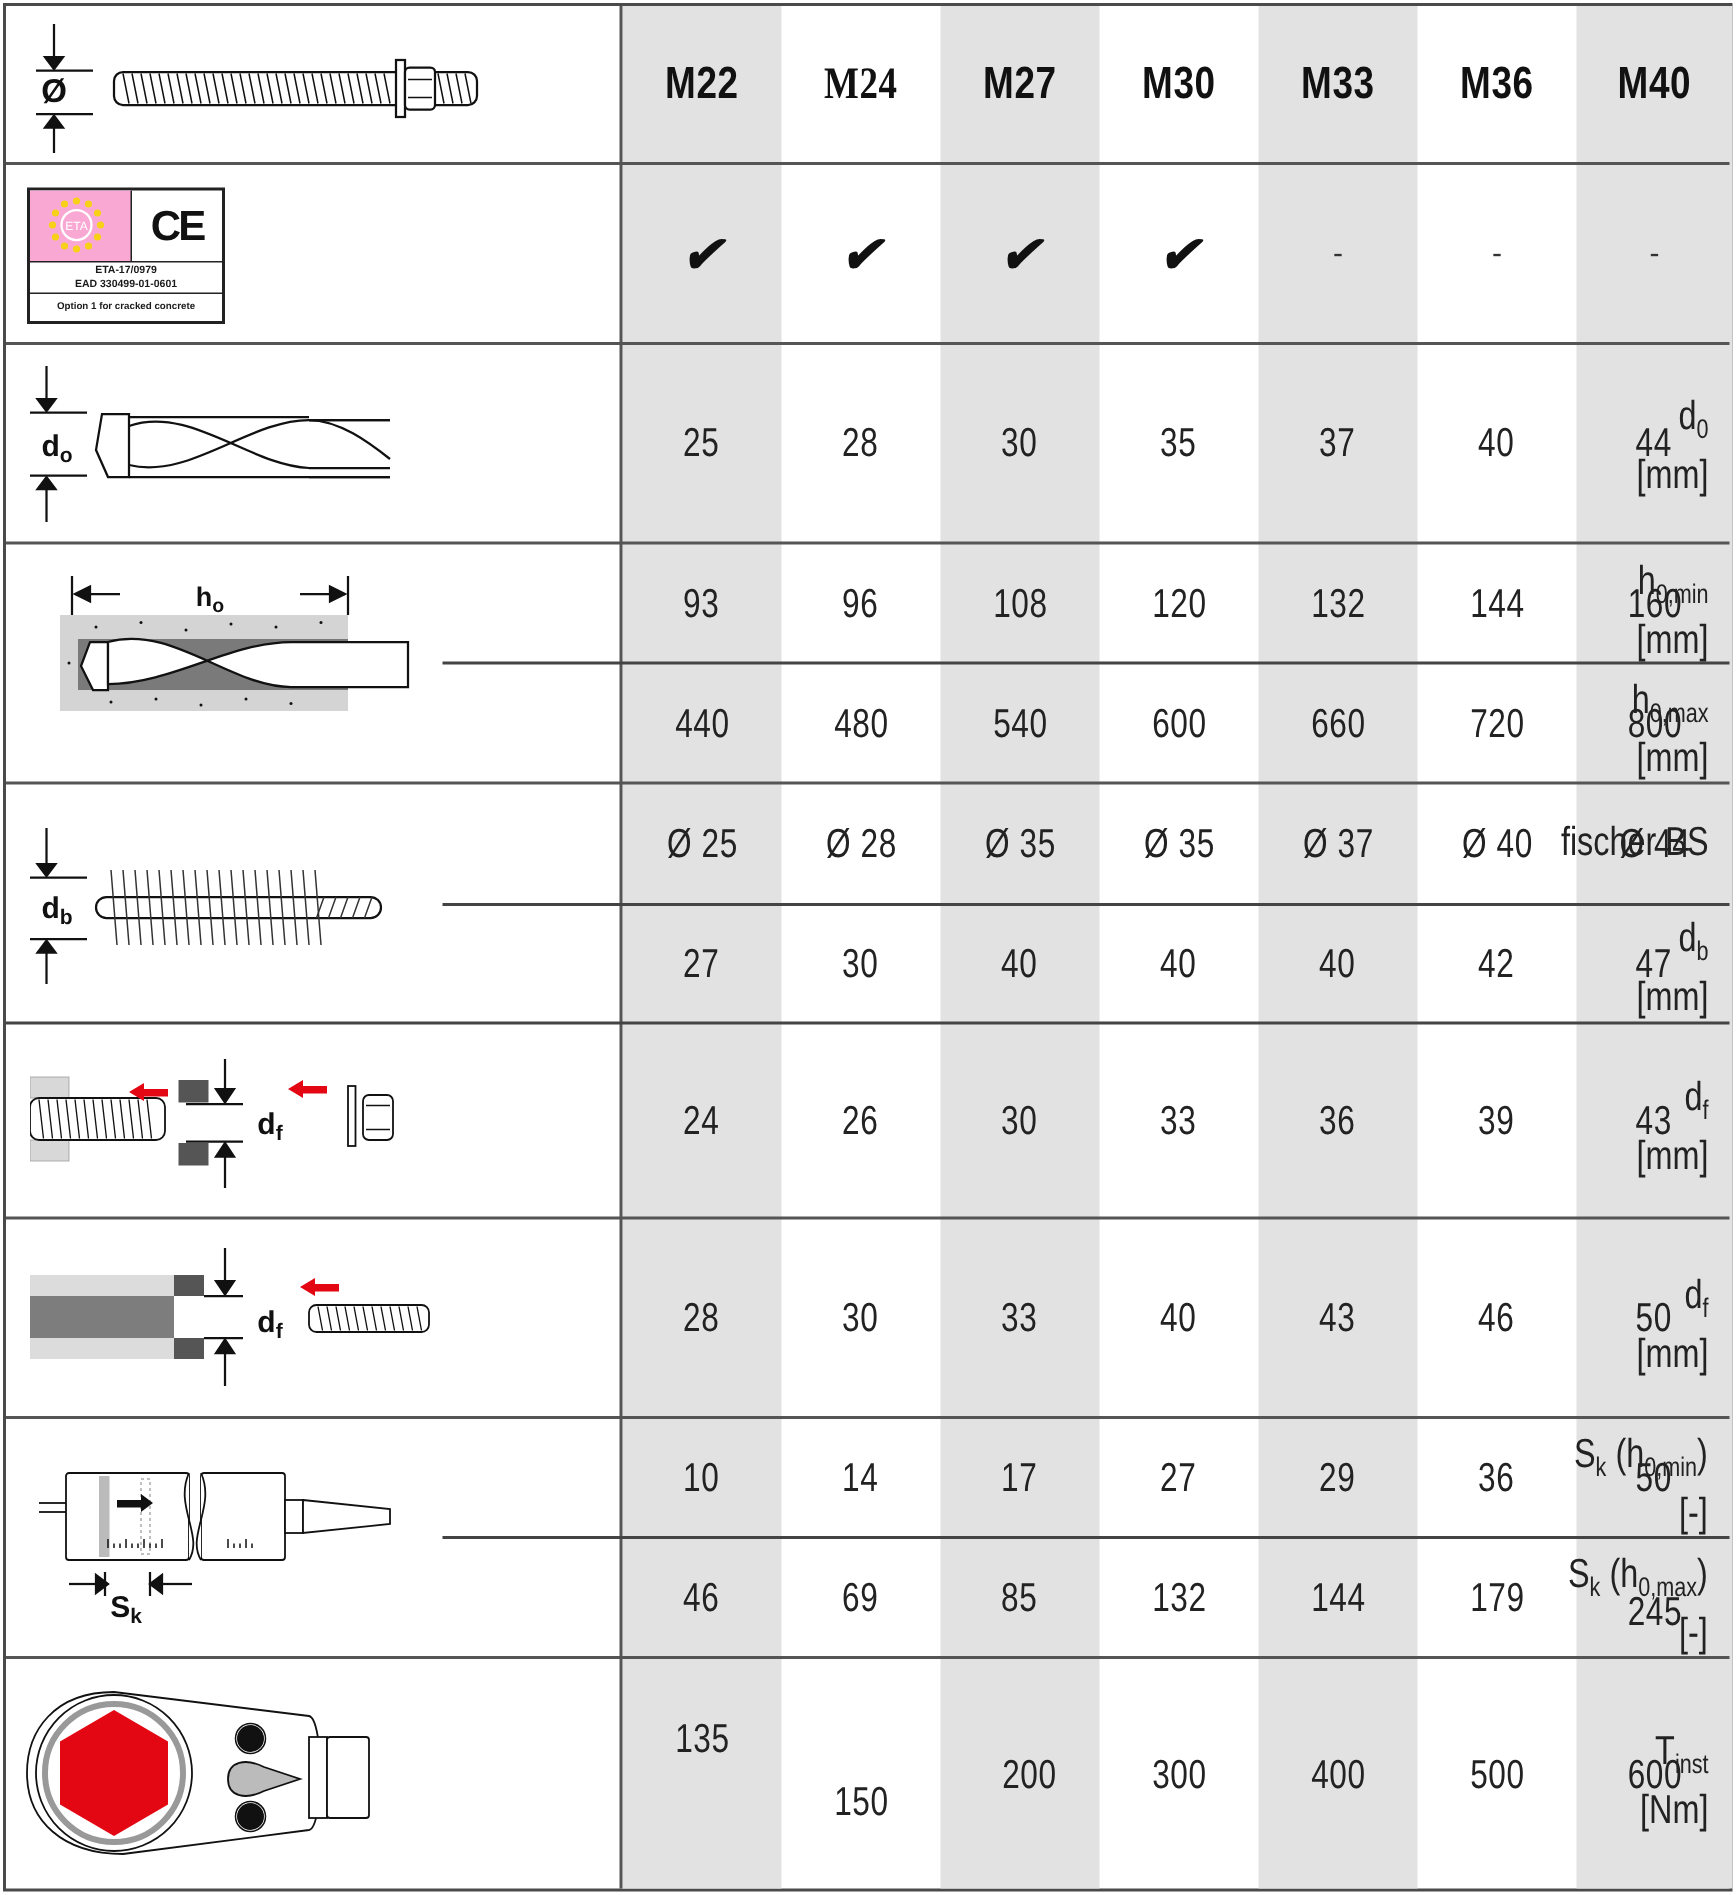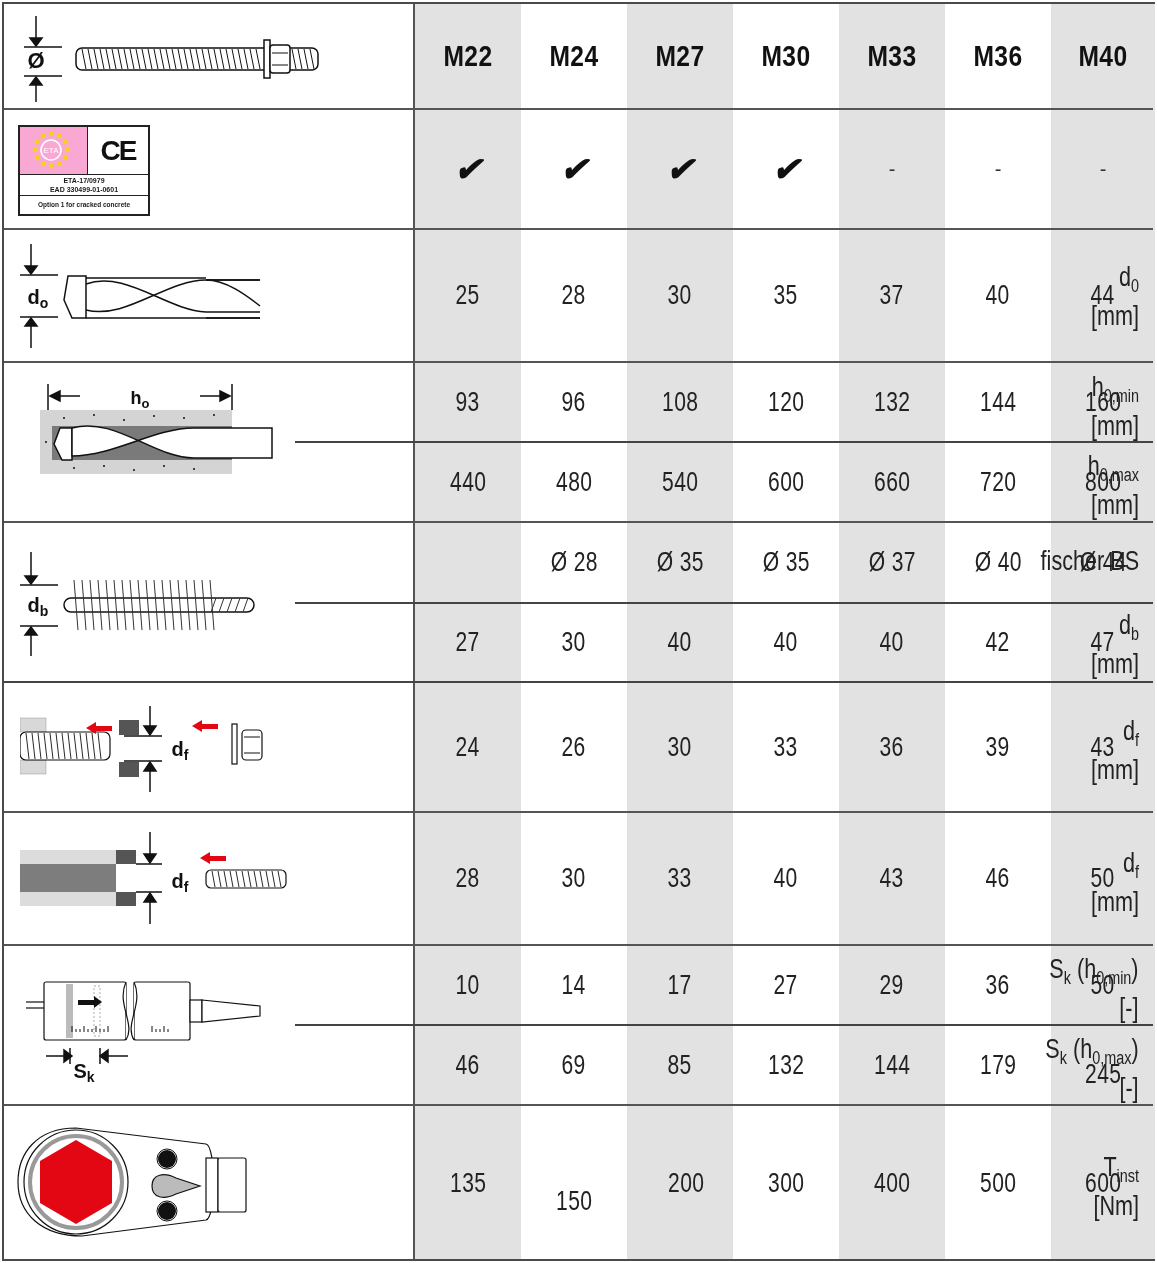--- a/index.html
+++ b/index.html
@@ -79,21 +79,21 @@
       <path d="M66 37 l4 20 M72 37 l4 20 M78 37 l4 20 M84 37 l4 20 M90 37 l4 20 M96 37 l4 20 M102 37 l4 20 M108 37 l4 20 M114 37 l4 20 M120 37 l4 20 M126 37 l4 20 M132 37 l4 20 M138 37 l4 20 M144 37 l4 20 M150 37 l4 20 M156 37 l4 20 M162 37 l4 20 M168 37 l4 20 M174 37 l4 20 M180 37 l4 20 M186 37 l4 20 M192 37 l4 20 M198 37 l4 20 M204 37 l4 20 M210 37 l4 20 M216 37 l4 20 M222 37 l4 20 M228 37 l4 20 M234 37 l4 20 M240 37 l4 20 M276 37 l4 20 M282 37 l4 20 M288 37 l4 20 M294 37 l4 20"></path>
       <line x1="256" y1="41" x2="272" y2="41"></line>
       <line x1="256" y1="53" x2="272" y2="53"></line>
     </g>
     <text x="20" y="56" font-family="Liberation Sans, sans-serif" font-size="22" font-weight="bold" text-anchor="middle" fill="#111">Ø</text>
   </svg>
 
   <div class="cell" style="left:411px;top:0;width:106px;height:104px;">
       <span class="hdr">M22</span>
     </div>
-  <div class="cell" style="left:517px;top:0;width:106px;height:104px;">
+  <div class="cell" style="left:517px;top:0;width:106px;height:104px;font-family:Liberation Serif, serif;">
       <span class="hdr">M24</span>
     </div>
   <div class="cell" style="left:623px;top:0;width:106px;height:104px;">
       <span class="hdr">M27</span>
     </div>
   <div class="cell" style="left:729px;top:0;width:106px;height:104px;">
       <span class="hdr">M30</span>
     </div>
   <div class="cell" style="left:835px;top:0;width:106px;height:104px;">
       <span class="hdr">M33</span>
@@ -415,20 +415,23 @@
   <div class="cell" style="left:835px;top:439px;width:106px;height:78px;">
       <span class="val">660</span>
     </div>
   <div class="cell" style="left:941px;top:439px;width:106px;height:78px;">
       <span class="val">720</span>
     </div>
   <div class="cell" style="left:1047px;top:439px;width:104px;height:78px;">
       <span class="val">800</span>
     </div>
 
+  <div class="cell" style="left:411px;top:519px;width:106px;height:79px;">
+      <span class="val">Ø 25</span>
+    </div>
   <div class="cell" style="left:517px;top:519px;width:106px;height:79px;">
       <span class="val">Ø 28</span>
     </div>
   <div class="cell" style="left:623px;top:519px;width:106px;height:79px;">
       <span class="val">Ø 35</span>
     </div>
   <div class="cell" style="left:729px;top:519px;width:106px;height:79px;">
       <span class="val">Ø 35</span>
     </div>
   <div class="cell" style="left:835px;top:519px;width:106px;height:79px;">
@@ -544,21 +547,21 @@
   <div class="cell" style="left:835px;top:1022px;width:106px;height:78px;">
       <span class="val">144</span>
     </div>
   <div class="cell" style="left:941px;top:1022px;width:106px;height:78px;">
       <span class="val">179</span>
     </div>
   <div class="cell" style="left:1047px;top:1022px;width:104px;height:96px;">
       <span class="val">245</span>
     </div>
 
-  <div class="cell" style="left:411px;top:1102px;width:106px;height:155px;align-items:center;">
+  <div class="cell" style="left:411px;top:1078px;width:106px;height:155px;align-items:center;">
       <span class="val">135</span>
     </div>
   <div class="cell" style="left:517px;top:1102px;width:106px;height:191px;">
       <span class="val">150</span>
     </div>
   <div class="cell" style="left:623px;top:1102px;width:106px;height:155px;padding-left:12px;">
       <span class="val">200</span>
     </div>
   <div class="cell" style="left:729px;top:1102px;width:106px;height:155px;">
       <span class="val">300</span>

